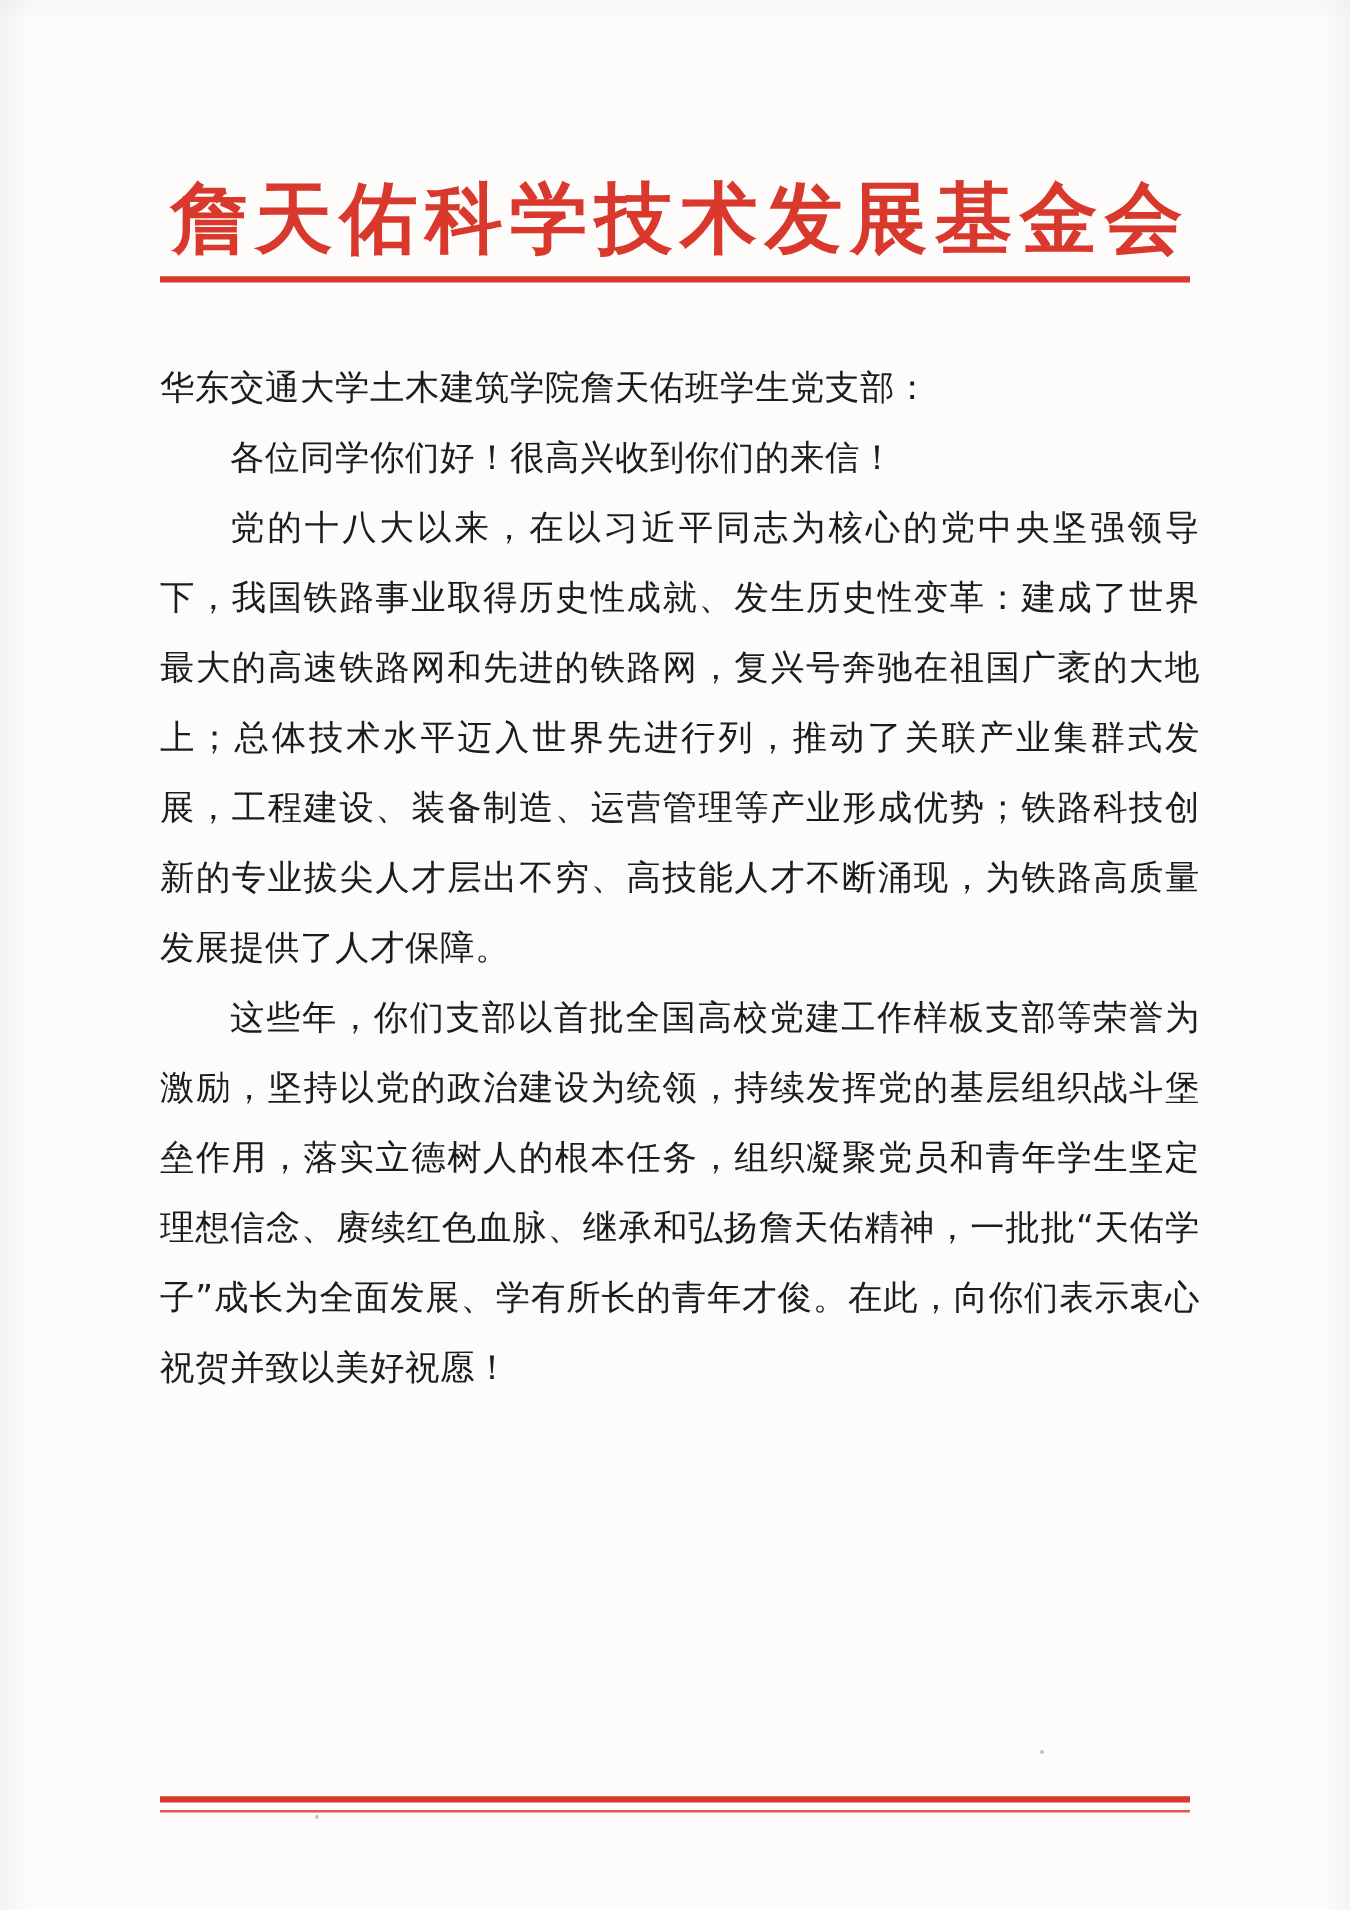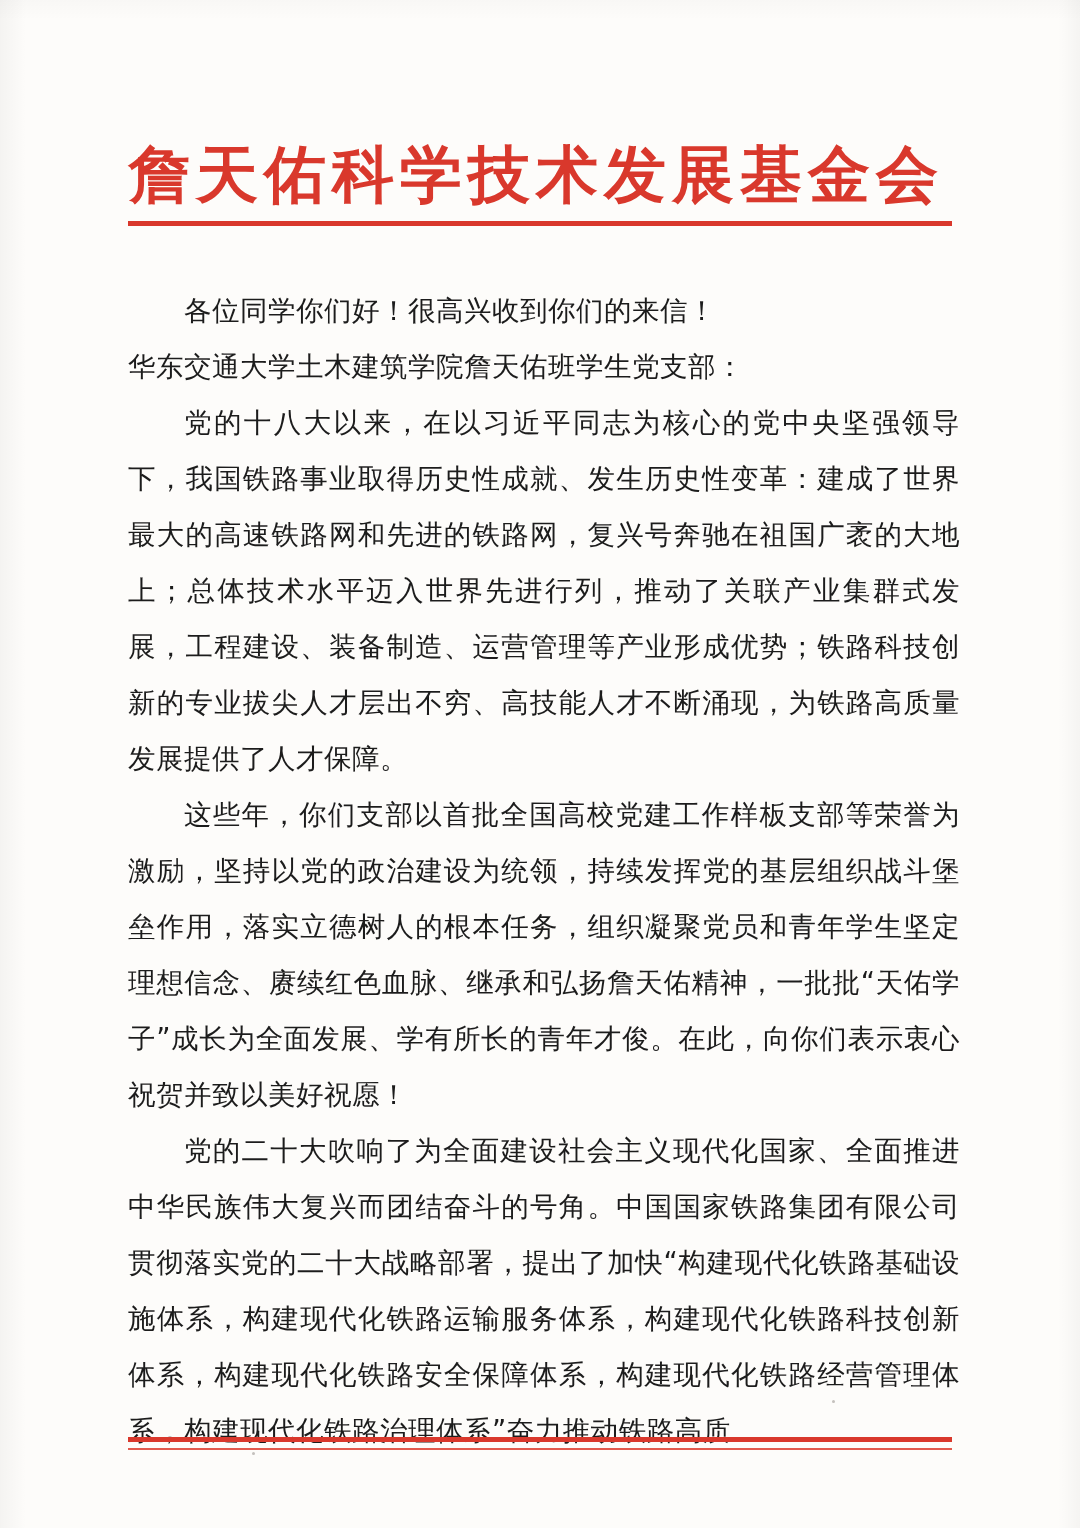--- a/index.html
+++ b/index.html
@@ -36,21 +36,21 @@
     left: 128px;
     top: 140px;
     width: 824px;
   }
   .letterhead-title {
     font-family: "DejaVu Serif", "Liberation Serif", serif;
     font-weight: bold;
     font-size: 62px;
     letter-spacing: 6px;
     color: #d9382c;
-    text-align: left;
+    text-align: right;
     line-height: 1.12;
     white-space: nowrap;
   }
   .rule-top {
     margin-top: 12px;
     height: 5px;
     background: #d9382c;
     width: 100%;
   }
   .body-area {
@@ -102,25 +102,24 @@
 <body>
 
 <div class="page">
 
   <div class="letterhead">
     <div class="letterhead-title">詹天佑科学技术发展基金会</div>
     <div class="rule-top"></div>
   </div>
 
   <div class="body-area">
+    <p class="para salutation">华东交通大学土木建筑学院詹天佑班学生党支部：</p>
     <p class="para indent">各位同学你们好！很高兴收到你们的来信！</p>
-    <p class="para salutation">华东交通大学土木建筑学院詹天佑班学生党支部：</p>
     <p class="para indent">党的十八大以来，在以习近平同志为核心的党中央坚强领导下，我国铁路事业取得历史性成就、发生历史性变革：建成了世界最大的高速铁路网和先进的铁路网，复兴号奔驰在祖国广袤的大地上；总体技术水平迈入世界先进行列，推动了关联产业集群式发展，工程建设、装备制造、运营管理等产业形成优势；铁路科技创新的专业拔尖人才层出不穷、高技能人才不断涌现，为铁路高质量发展提供了人才保障。</p>
     <p class="para indent">这些年，你们支部以首批全国高校党建工作样板支部等荣誉为激励，坚持以党的政治建设为统领，持续发挥党的基层组织战斗堡垒作用，落实立德树人的根本任务，组织凝聚党员和青年学生坚定理想信念、赓续红色血脉、继承和弘扬詹天佑精神，一批批“天佑学子”成长为全面发展、学有所长的青年才俊。在此，向你们表示衷心祝贺并致以美好祝愿！</p>
-    <p class="para indent">党的二十大吹响了为全面建设社会主义现代化国家、全面推进中华民族伟大复兴而团结奋斗的号角。中国国家铁路集团有限公司贯彻落实党的二十大战略部署，提出了加快“构建现代化铁路基础设施体系，构建现代化铁路运输服务体系，构建现代化铁路科技创新体系，构建现代化铁路安全保障体系，构建现代化铁路经营管理体系，构建现代化铁路治理体系”奋力推动铁路高质</p>
   </div>
 
   <div class="footer-rules">
     <div class="rule-thick"></div>
     <div class="rule-thin"></div>
   </div>
 
   <span class="speck" style="left:832px; top:1400px;"></span>
   <span class="speck" style="left:252px; top:1452px;"></span>
 

